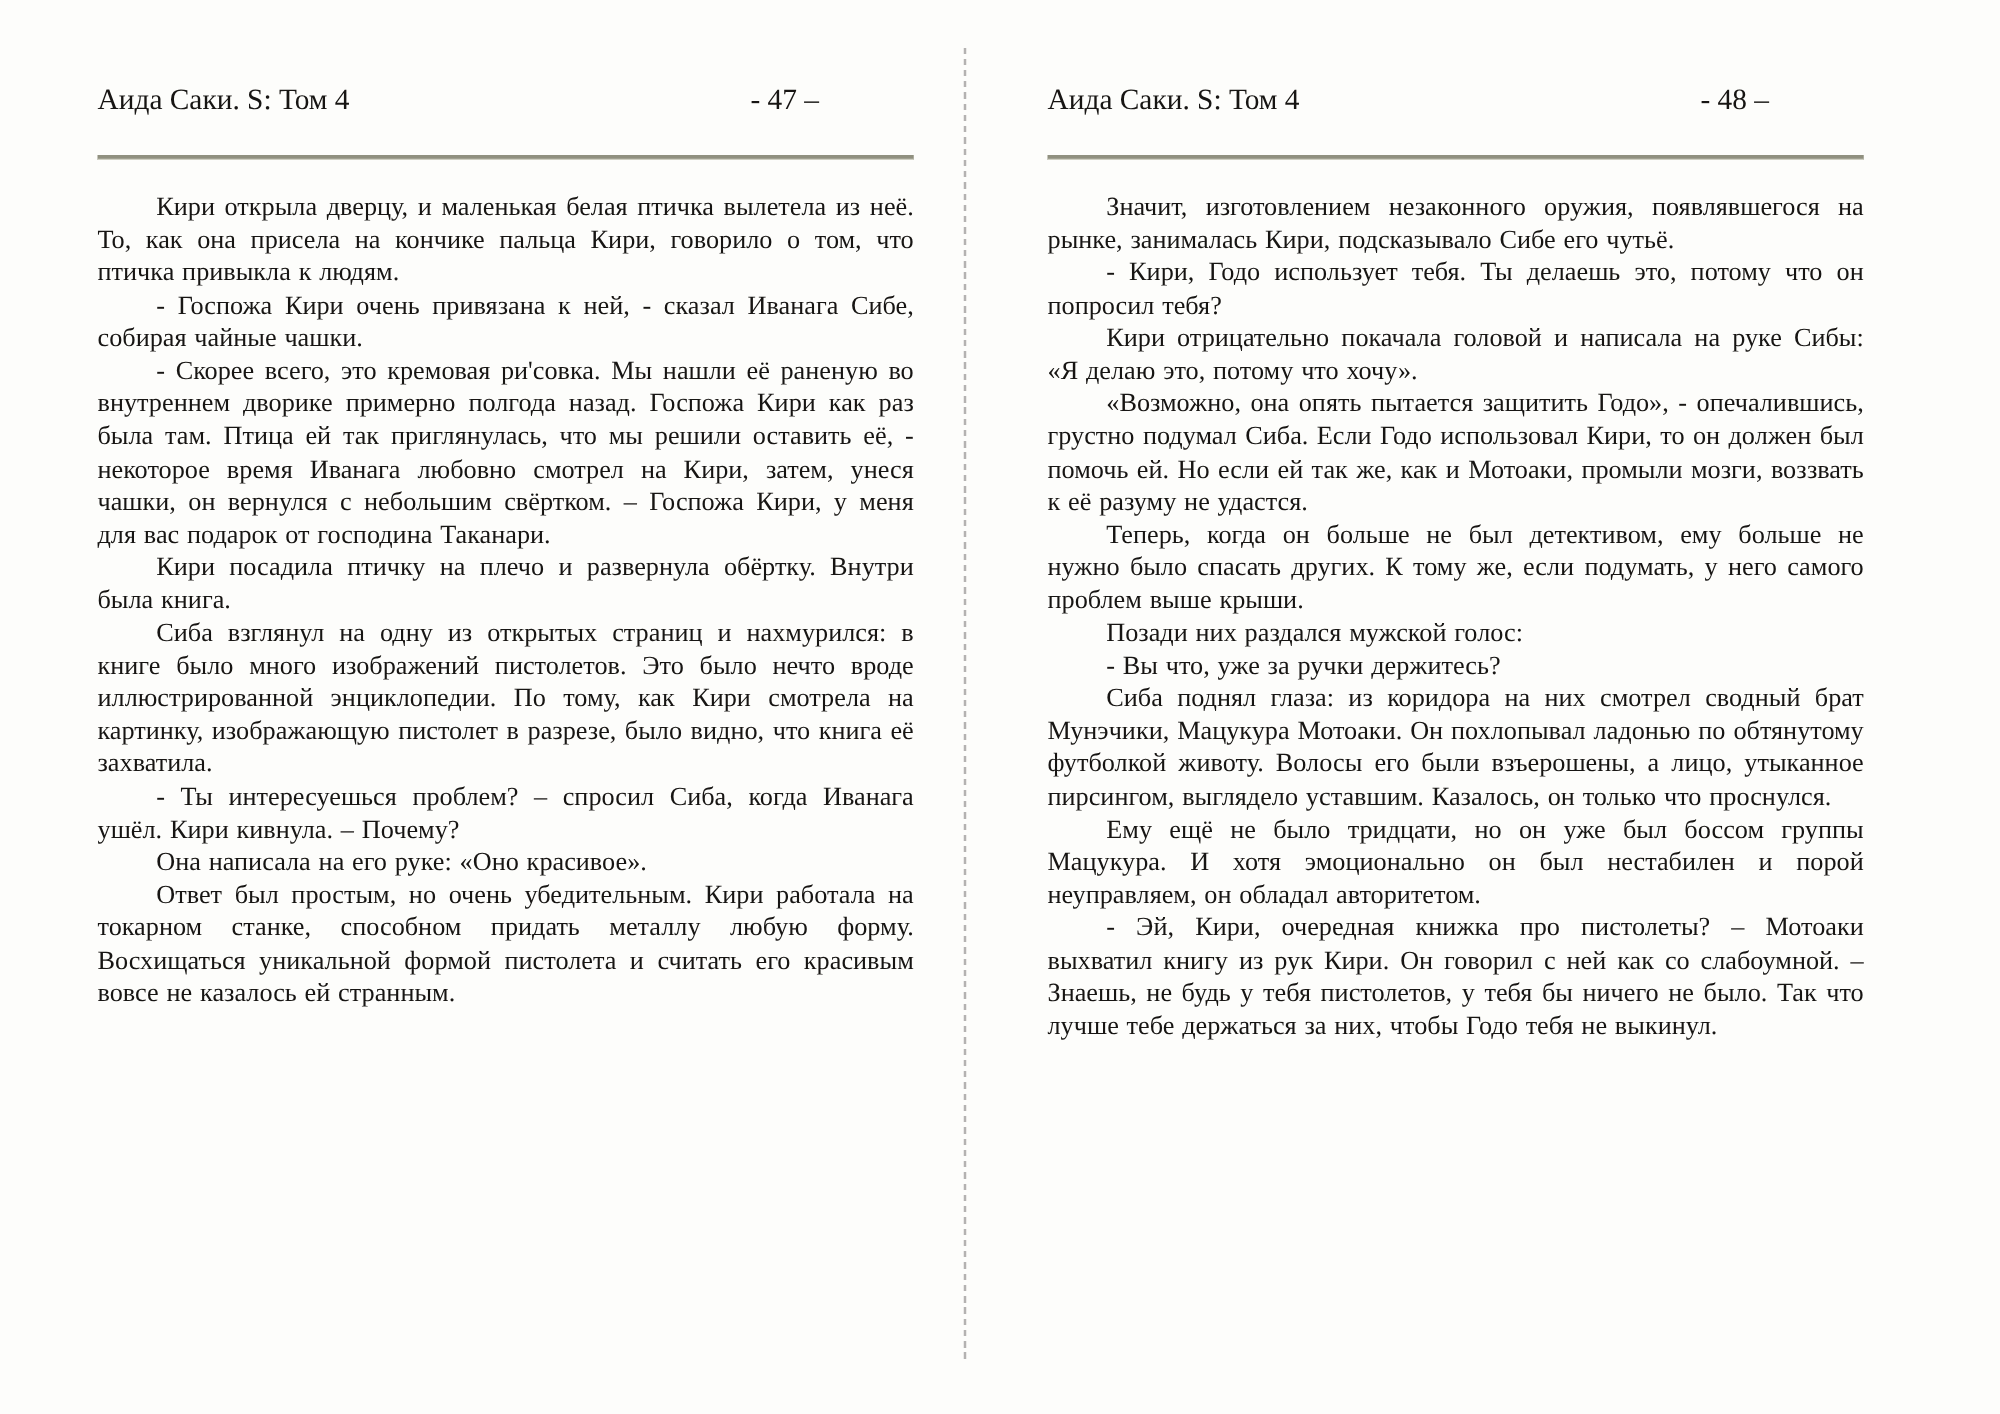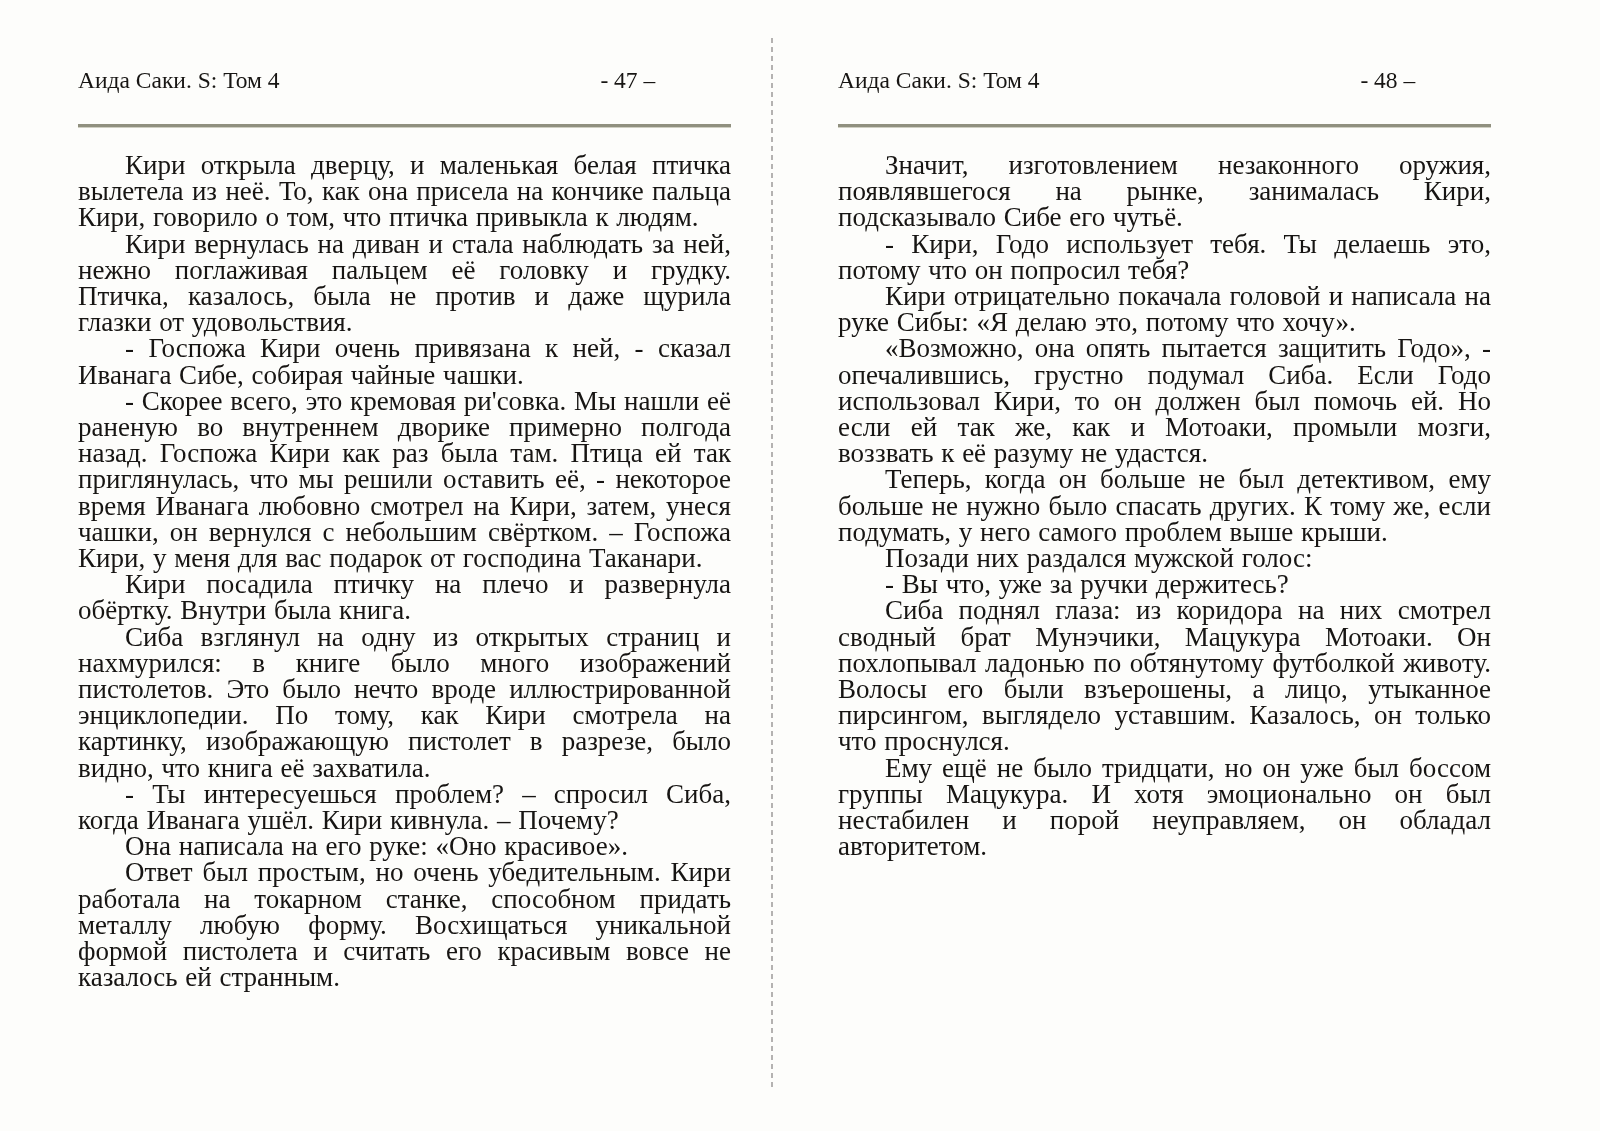--- a/index.html
+++ b/index.html
@@ -59,21 +59,21 @@
     border-bottom: 1px solid #cfcfc2;
   }
   .page-body {
     position: absolute;
     top: 152px;
     left: 0;
     right: 0;
   }
   .page-body p.para {
     margin: 0;
-    font-size: 27px;
+    font-size: 21px;
     line-height: 26.2px;
     text-align: justify;
     text-indent: 47px;
     word-spacing: 1px;
   }
   .spread-divider {
     position: absolute;
     left: 771px;
     top: 38px;
     height: 1052px;
@@ -91,21 +91,20 @@
 <div class="spread">
 
   <div class="page page-left">
     <div class="running-head">
       <span class="running-title">Аида Саки. S: Том 4</span>
       <span class="page-number">- 47 –</span>
     </div>
     <div class="head-rule"></div>
     <div class="page-body">
         <p class="para">Кири открыла дверцу, и маленькая белая птичка вылетела из неё. То, как она присела на кончике пальца Кири, говорило о том, что птичка привыкла к людям.</p>
-        <p class="para">Кири вернулась на диван и стала наблюдать за ней, нежно поглаживая пальцем её головку и грудку. Птичка, казалось, была не против и даже щурила глазки от удовольствия.</p>
         <p class="para">- Госпожа Кири очень привязана к ней, - сказал Иванага Сибе, собирая чайные чашки.</p>
         <p class="para">- Скорее всего, это кремовая ри'совка. Мы нашли её раненую во внутреннем дворике примерно полгода назад. Госпожа Кири как раз была там. Птица ей так приглянулась, что мы решили оставить её, - некоторое время Иванага любовно смотрел на Кири, затем, унеся чашки, он вернулся с небольшим свёртком. – Госпожа Кири, у меня для вас подарок от господина Таканари.</p>
         <p class="para">Кири посадила птичку на плечо и развернула обёртку. Внутри была книга.</p>
         <p class="para">Сиба взглянул на одну из открытых страниц и нахмурился: в книге было много изображений пистолетов. Это было нечто вроде иллюстрированной энциклопедии. По тому, как Кири смотрела на картинку, изображающую пистолет в разрезе, было видно, что книга её захватила.</p>
         <p class="para">- Ты интересуешься проблем? – спросил Сиба, когда Иванага ушёл. Кири кивнула. – Почему?</p>
         <p class="para">Она написала на его руке: «Оно красивое».</p>
         <p class="para">Ответ был простым, но очень убедительным. Кири работала на токарном станке, способном придать металлу любую форму. Восхищаться уникальной формой пистолета и считать его красивым вовсе не казалось ей странным.</p>
       </div>
   </div>
 
@@ -120,16 +119,17 @@
     <div class="page-body">
         <p class="para">Значит, изготовлением незаконного оружия, появлявшегося на рынке, занималась Кири, подсказывало Сибе его чутьё.</p>
         <p class="para">- Кири, Годо использует тебя. Ты делаешь это, потому что он попросил тебя?</p>
         <p class="para">Кири отрицательно покачала головой и написала на руке Сибы: «Я делаю это, потому что хочу».</p>
         <p class="para">«Возможно, она опять пытается защитить Годо», - опечалившись, грустно подумал Сиба. Если Годо использовал Кири, то он должен был помочь ей. Но если ей так же, как и Мотоаки, промыли мозги, воззвать к её разуму не удастся.</p>
         <p class="para">Теперь, когда он больше не был детективом, ему больше не нужно было спасать других. К тому же, если подумать, у него самого проблем выше крыши.</p>
         <p class="para">Позади них раздался мужской голос:</p>
         <p class="para">- Вы что, уже за ручки держитесь?</p>
         <p class="para">Сиба поднял глаза: из коридора на них смотрел сводный брат Мунэчики, Мацукура Мотоаки. Он похлопывал ладонью по обтянутому футболкой животу. Волосы его были взъерошены, а лицо, утыканное пирсингом, выглядело уставшим. Казалось, он только что проснулся.</p>
         <p class="para">Ему ещё не было тридцати, но он уже был боссом группы Мацукура. И хотя эмоционально он был нестабилен и порой неуправляем, он обладал авторитетом.</p>
+        <p class="para">- Эй, Кири, очередная книжка про пистолеты? – Мотоаки выхватил книгу из рук Кири. Он говорил с ней как со слабоумной. – Знаешь, не будь у тебя пистолетов, у тебя бы ничего не было. Так что лучше тебе держаться за них, чтобы Годо тебя не выкинул.</p>
       </div>
   </div>
 
 </div>
 
 </body></html>

